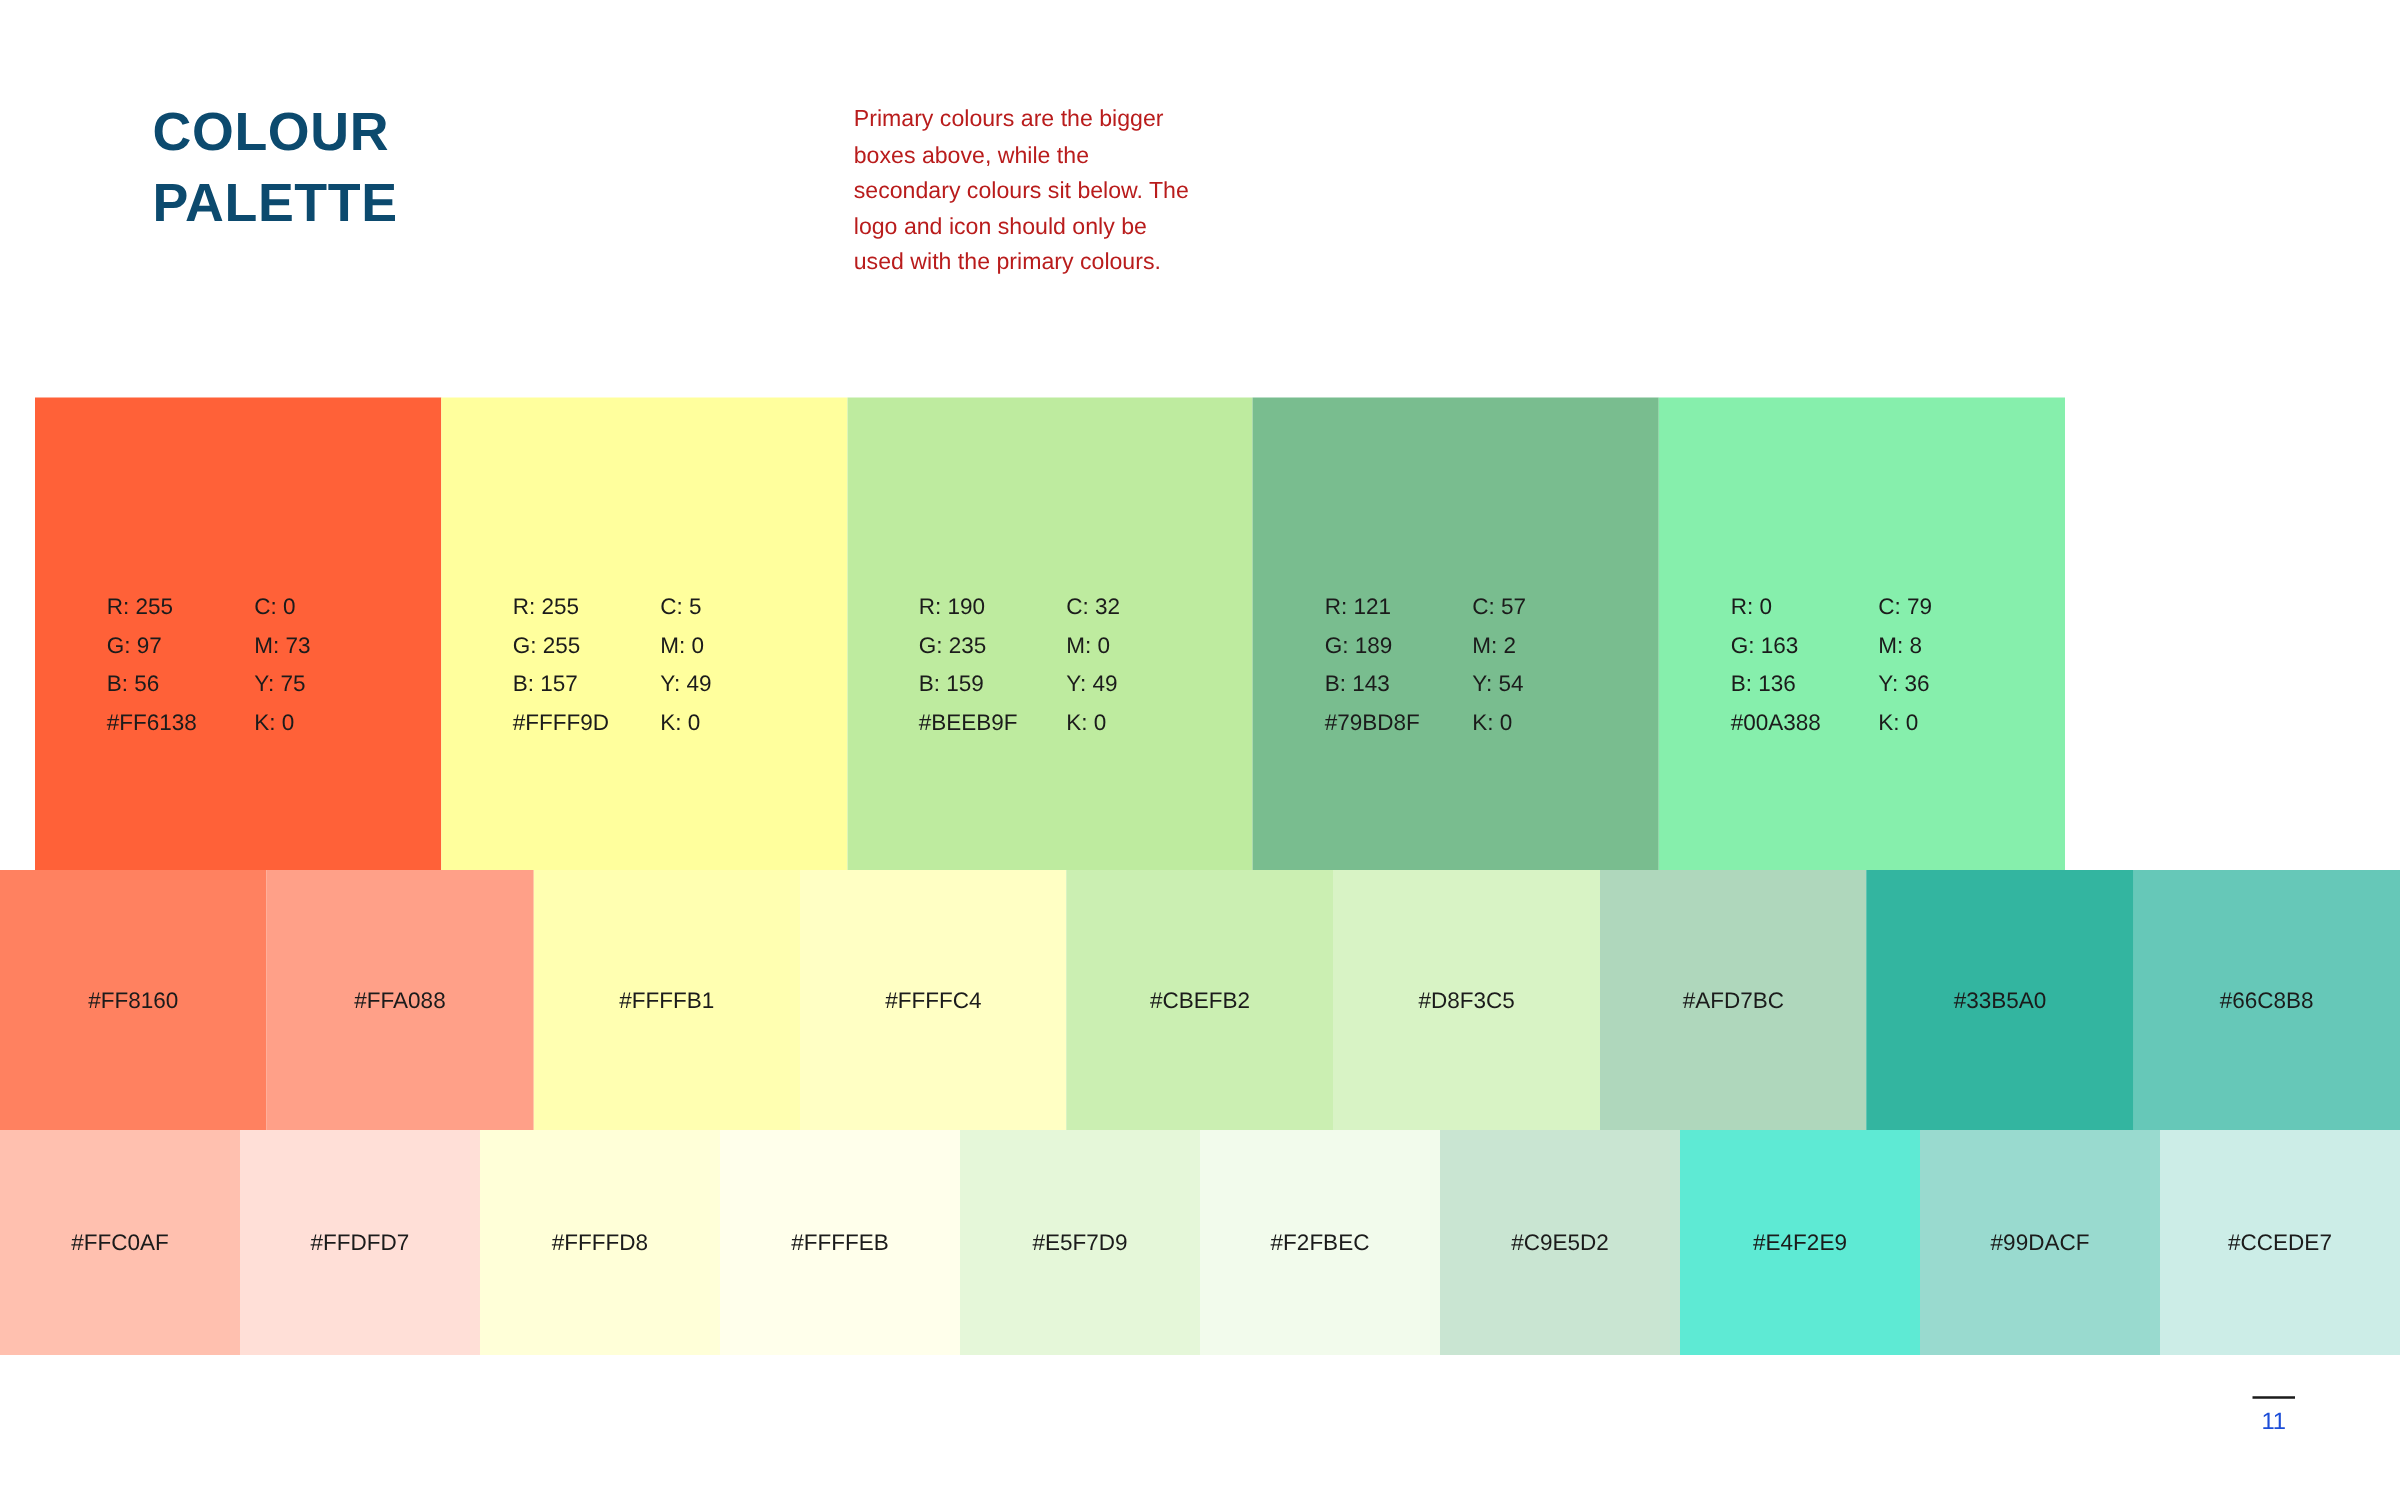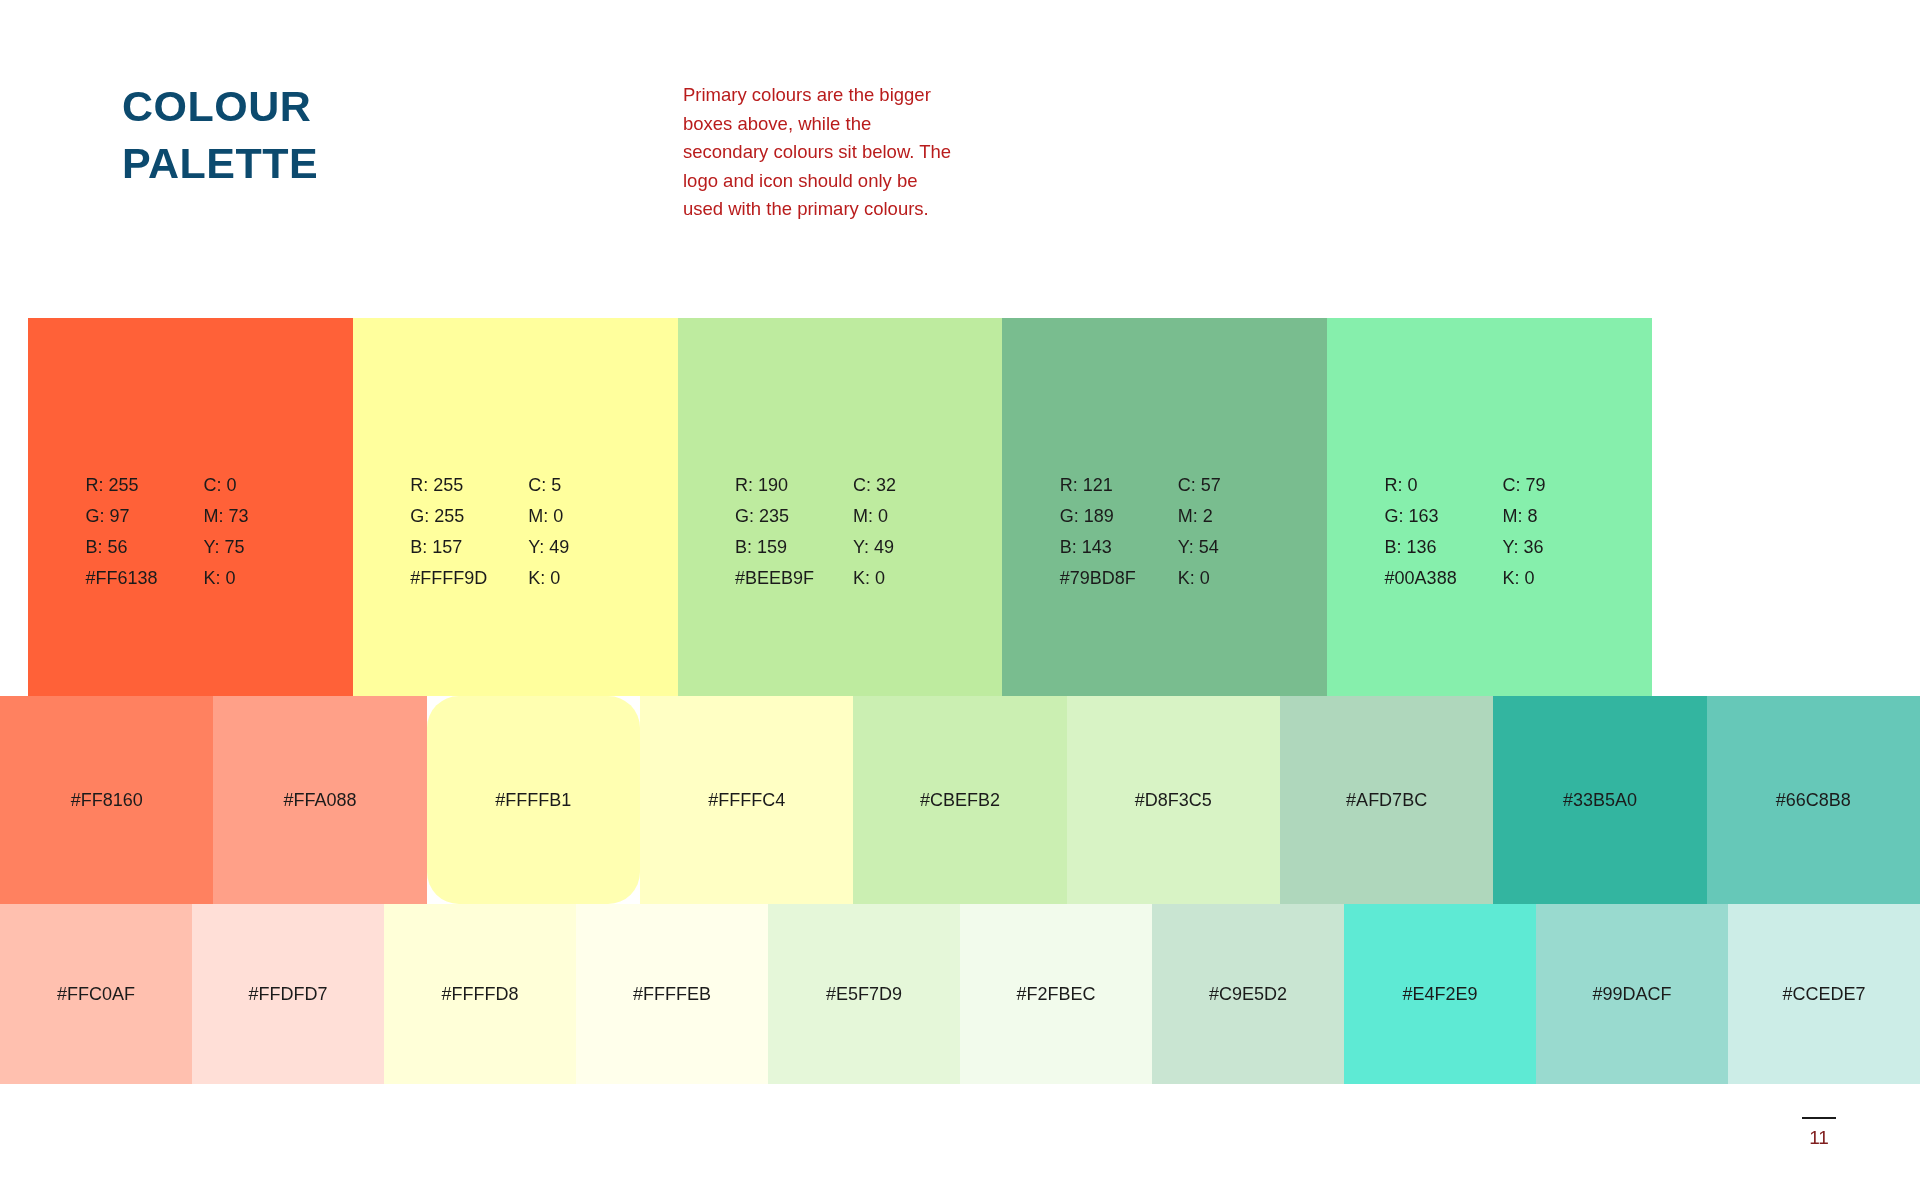--- a/index.html
+++ b/index.html
@@ -53,21 +53,21 @@
     display: flex; align-items: center; justify-content: center;
     font-size: 18px; color: #1b1b1b;
   }
 
   
   .footer { position: absolute; right: 84px; bottom: 52px; text-align: center; }
   .footer-rule {
     width: 34px; height: 2px; background: #1b1b1b;
     margin: 0 auto 9px auto;
   }
-  .page-num { font-size: 19px; color: #7f1d1d; line-height: 20px; }
+  .page-num { font-size: 19px; color: #1d4ed8; line-height: 20px; }
 </style>
 </head>
 <body>
 
 <div class="page">
 
   <div class="header">
     <div class="title">COLOUR
 PALETTE</div>
     <div class="intro">Primary colours are the bigger boxes above, while the secondary colours sit below. The logo and icon should only be used with the primary colours.</div>
@@ -156,21 +156,21 @@
       </div>
     </div>
 
   <div class="secondary-row row-a">
       <div class="secondary-cell" style="background: rgb(255, 129, 96);">
         <span>#FF8160</span>
       </div>
       <div class="secondary-cell" style="background: rgb(255, 160, 136);">
         <span>#FFA088</span>
       </div>
-      <div class="secondary-cell" style="background: rgb(255, 255, 177); border-radius: 32px;">
+      <div class="secondary-cell" style="background: rgb(255, 255, 177);">
         <span>#FFFFB1</span>
       </div>
       <div class="secondary-cell" style="background: rgb(255, 255, 196);">
         <span>#FFFFC4</span>
       </div>
       <div class="secondary-cell" style="background: rgb(203, 239, 178);">
         <span>#CBEFB2</span>
       </div>
       <div class="secondary-cell" style="background: rgb(216, 243, 197); align-items: center;">
         <span>#D8F3C5</span>

